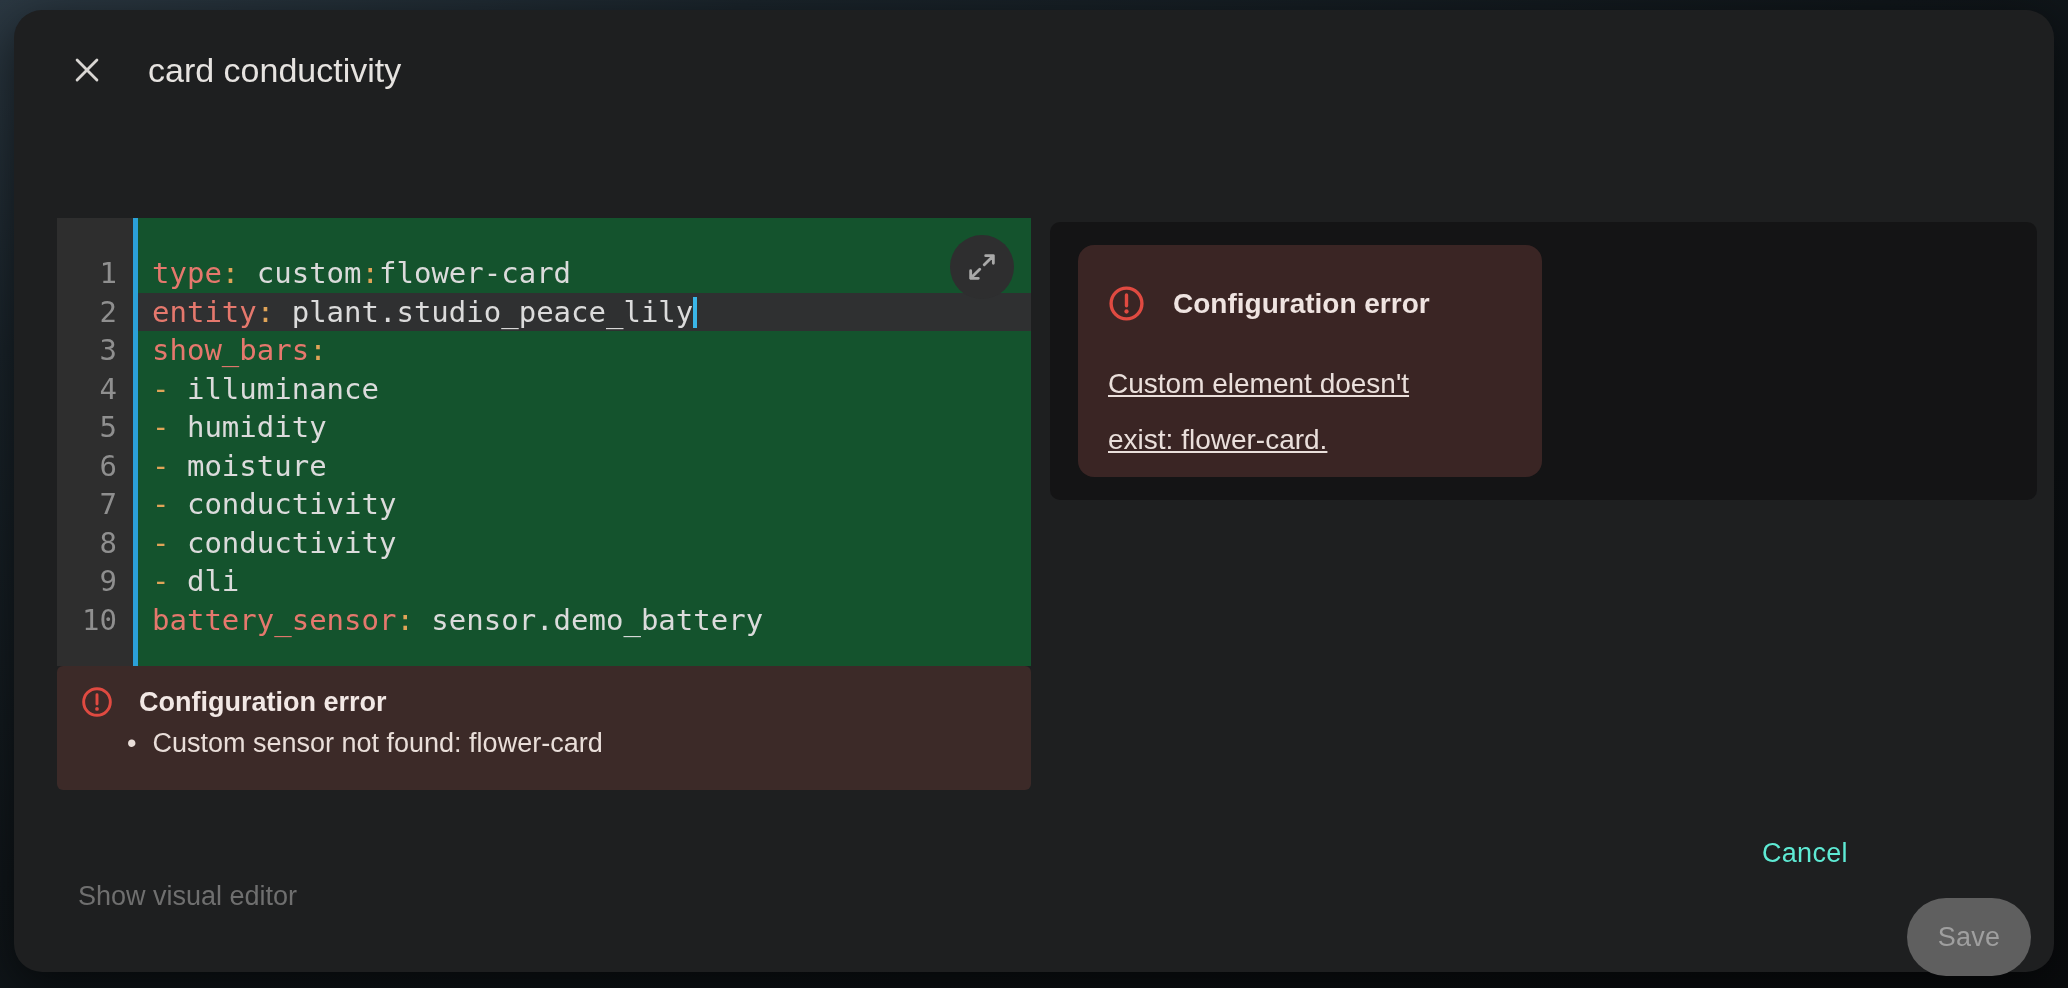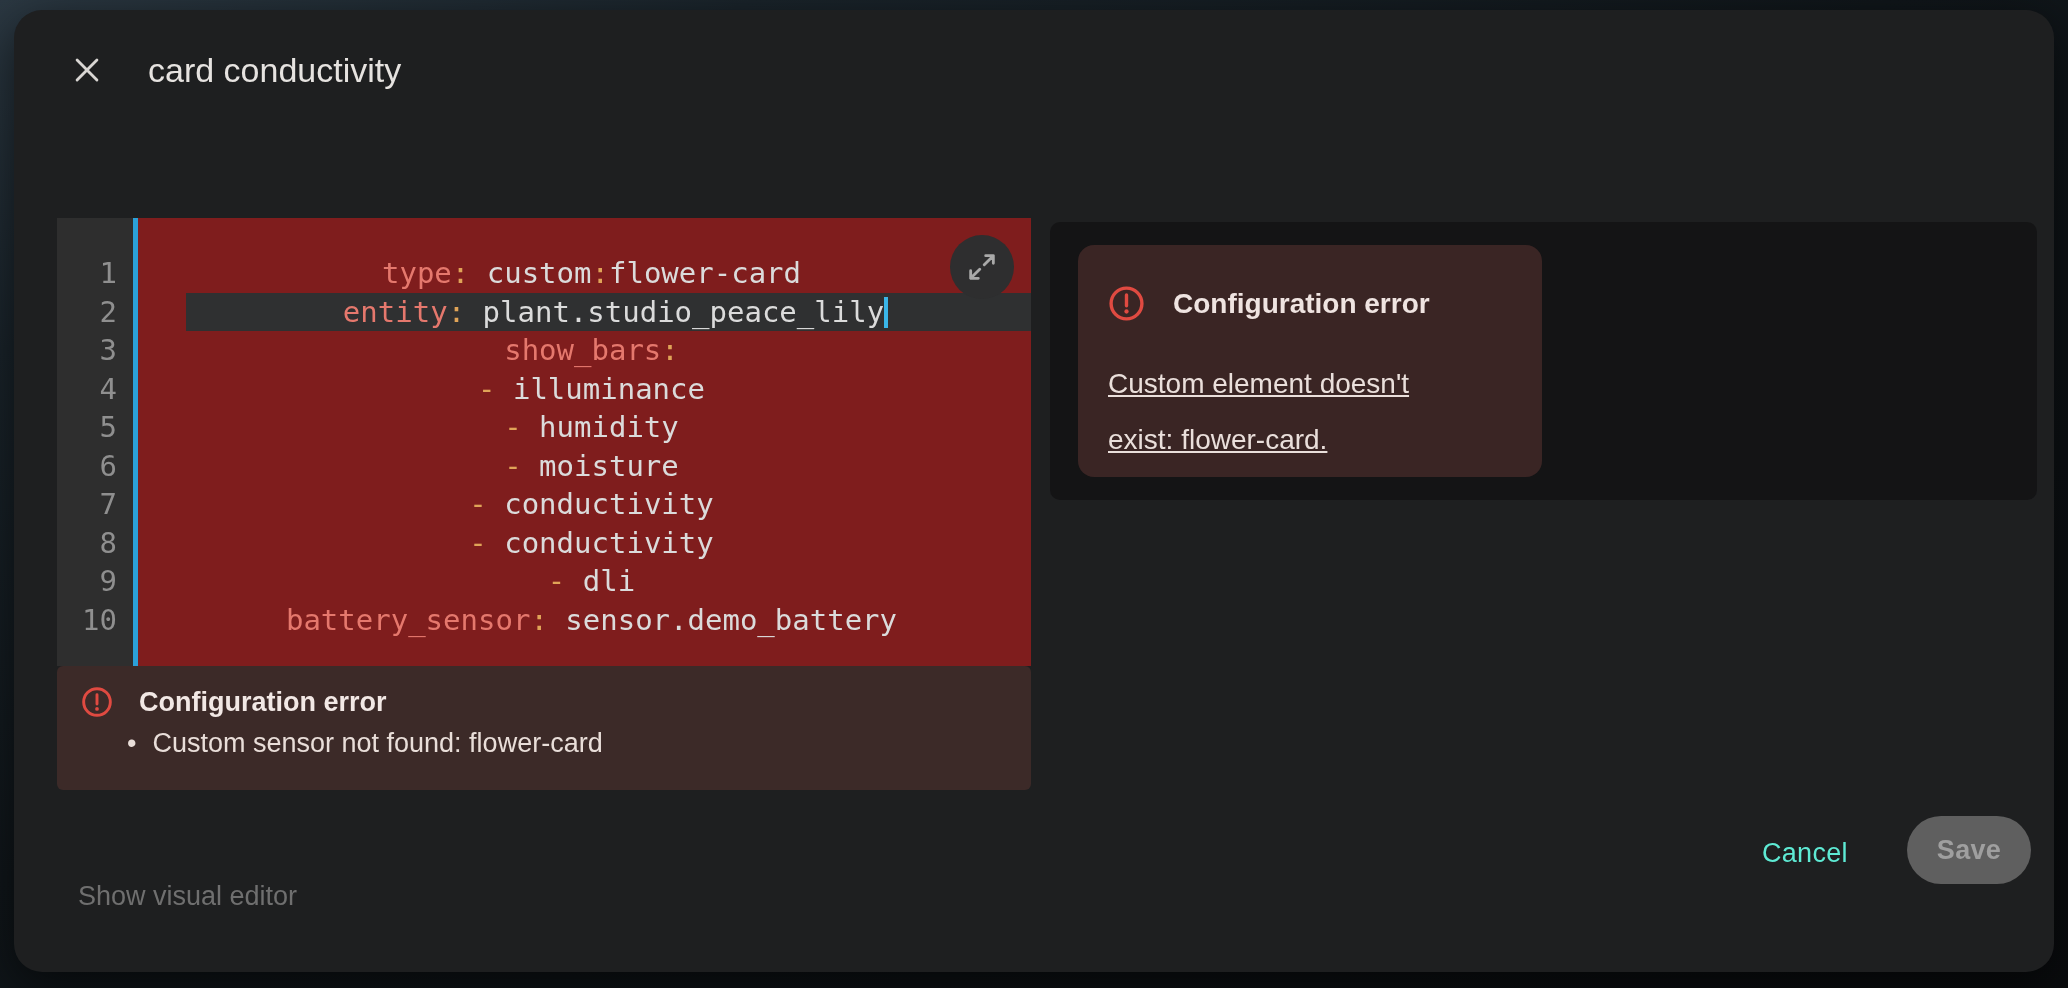--- a/index.html
+++ b/index.html
@@ -32,24 +32,24 @@
     font-family:"DejaVu Sans Mono","Liberation Mono",monospace;
     font-size:29px; line-height:38.5px;
   }
   .gutter {
     width:76px; background:#2e2e2e; padding-top:36px; text-align:right;
     color:#8f8f8f;
   }
   .gutter .line-num { padding-right:16px; height:38.5px; }
   .accent-bar { width:5px; background:#2ba0d8; }
   .code {
-    flex:1; background:#7f1d1d; padding-top:36px; position:relative;text-align:center;
+    flex:1; background:#14532d; padding-top:36px; position:relative;
   }
   .code-line { height:38.5px; padding-left:14px; white-space:pre; color:#dbdbdb; }
-  .code-line.active { background:#2f3031;margin-left:48px; }
+  .code-line.active { background:#2f3031; }
   .tok-key { color:#e5786d; }
   .tok-punct { color:#e0a458; }
   .tok-val { color:#dbdbdb; }
   .cursor {
     display:inline-block; width:4px; height:31px; background:#3ab6e8;
     vertical-align:-6px;
   }
   .expand-btn {
     position:absolute; left:893px; top:17px; width:64px; height:64px;
     border-radius:50%; background:#2e2e2f; border:none; cursor:pointer;
@@ -87,23 +87,23 @@
   .visual-editor-btn {
     position:absolute; left:64px; top:866px; background:none; border:none;
     font-family:inherit; font-size:27px; color:#6f6f6f; cursor:pointer; line-height:40px;text-align:center;
   }
   .cancel-btn {
     position:absolute; left:1748px; top:823px; background:none; border:none;
     font-family:inherit; font-size:27px; font-weight:500; color:#5eead4;
     cursor:pointer; line-height:40px; letter-spacing:.3px;
   }
   .save-btn {
-    position:absolute; left:1893px; top:806px; width:124px; height:68px;
+    position:absolute; left:1893px; top:888px; width:124px; height:78px;
     border:none; border-radius:40px; background:#5f5f5f; color:#9f9f9f;
-    font-family:inherit; font-size:27px; font-weight:700; letter-spacing:.3px;
+    font-family:inherit; font-size:27px; font-weight:400; letter-spacing:.3px;
   }
 </style>
 </head>
 <body>
 
 <div class="dialog">
 
   <button class="close-btn">
     <svg width="34" height="34" viewBox="0 0 24 24">
       <path d="M5 5 L19 19 M19 5 L5 19" stroke="#d9d6d3" stroke-width="2" fill="none" stroke-linecap="round"></path>

